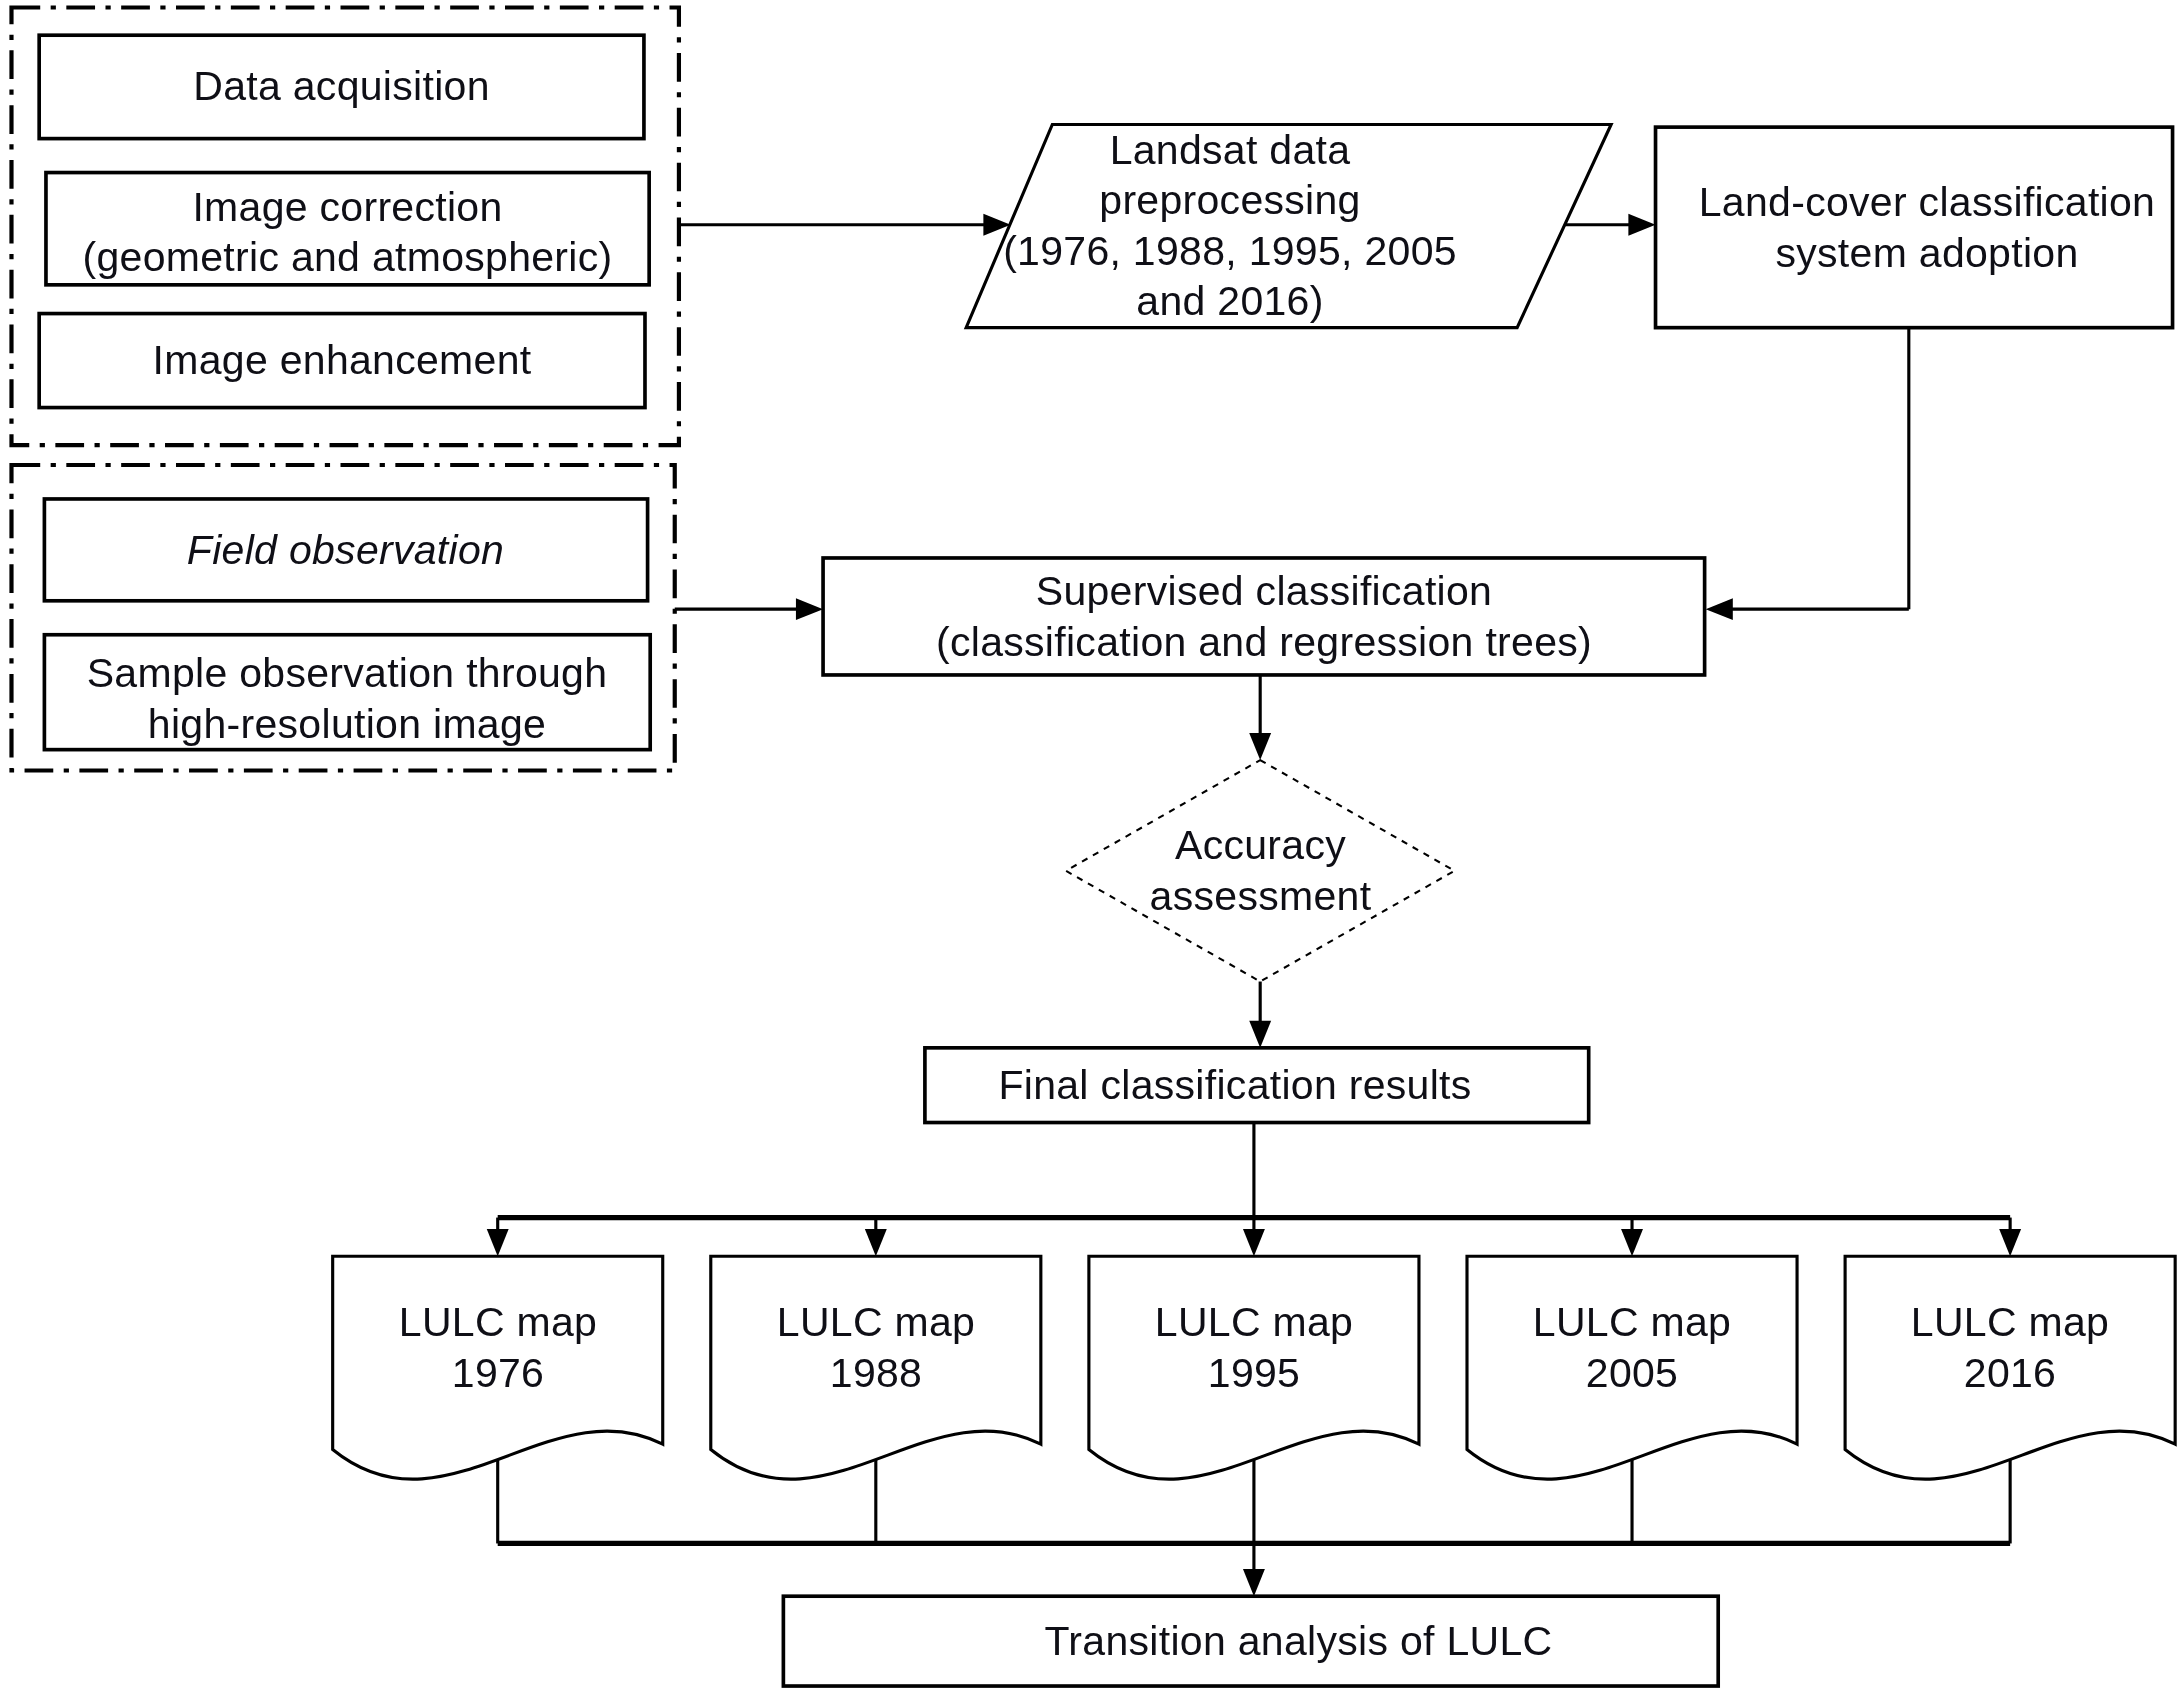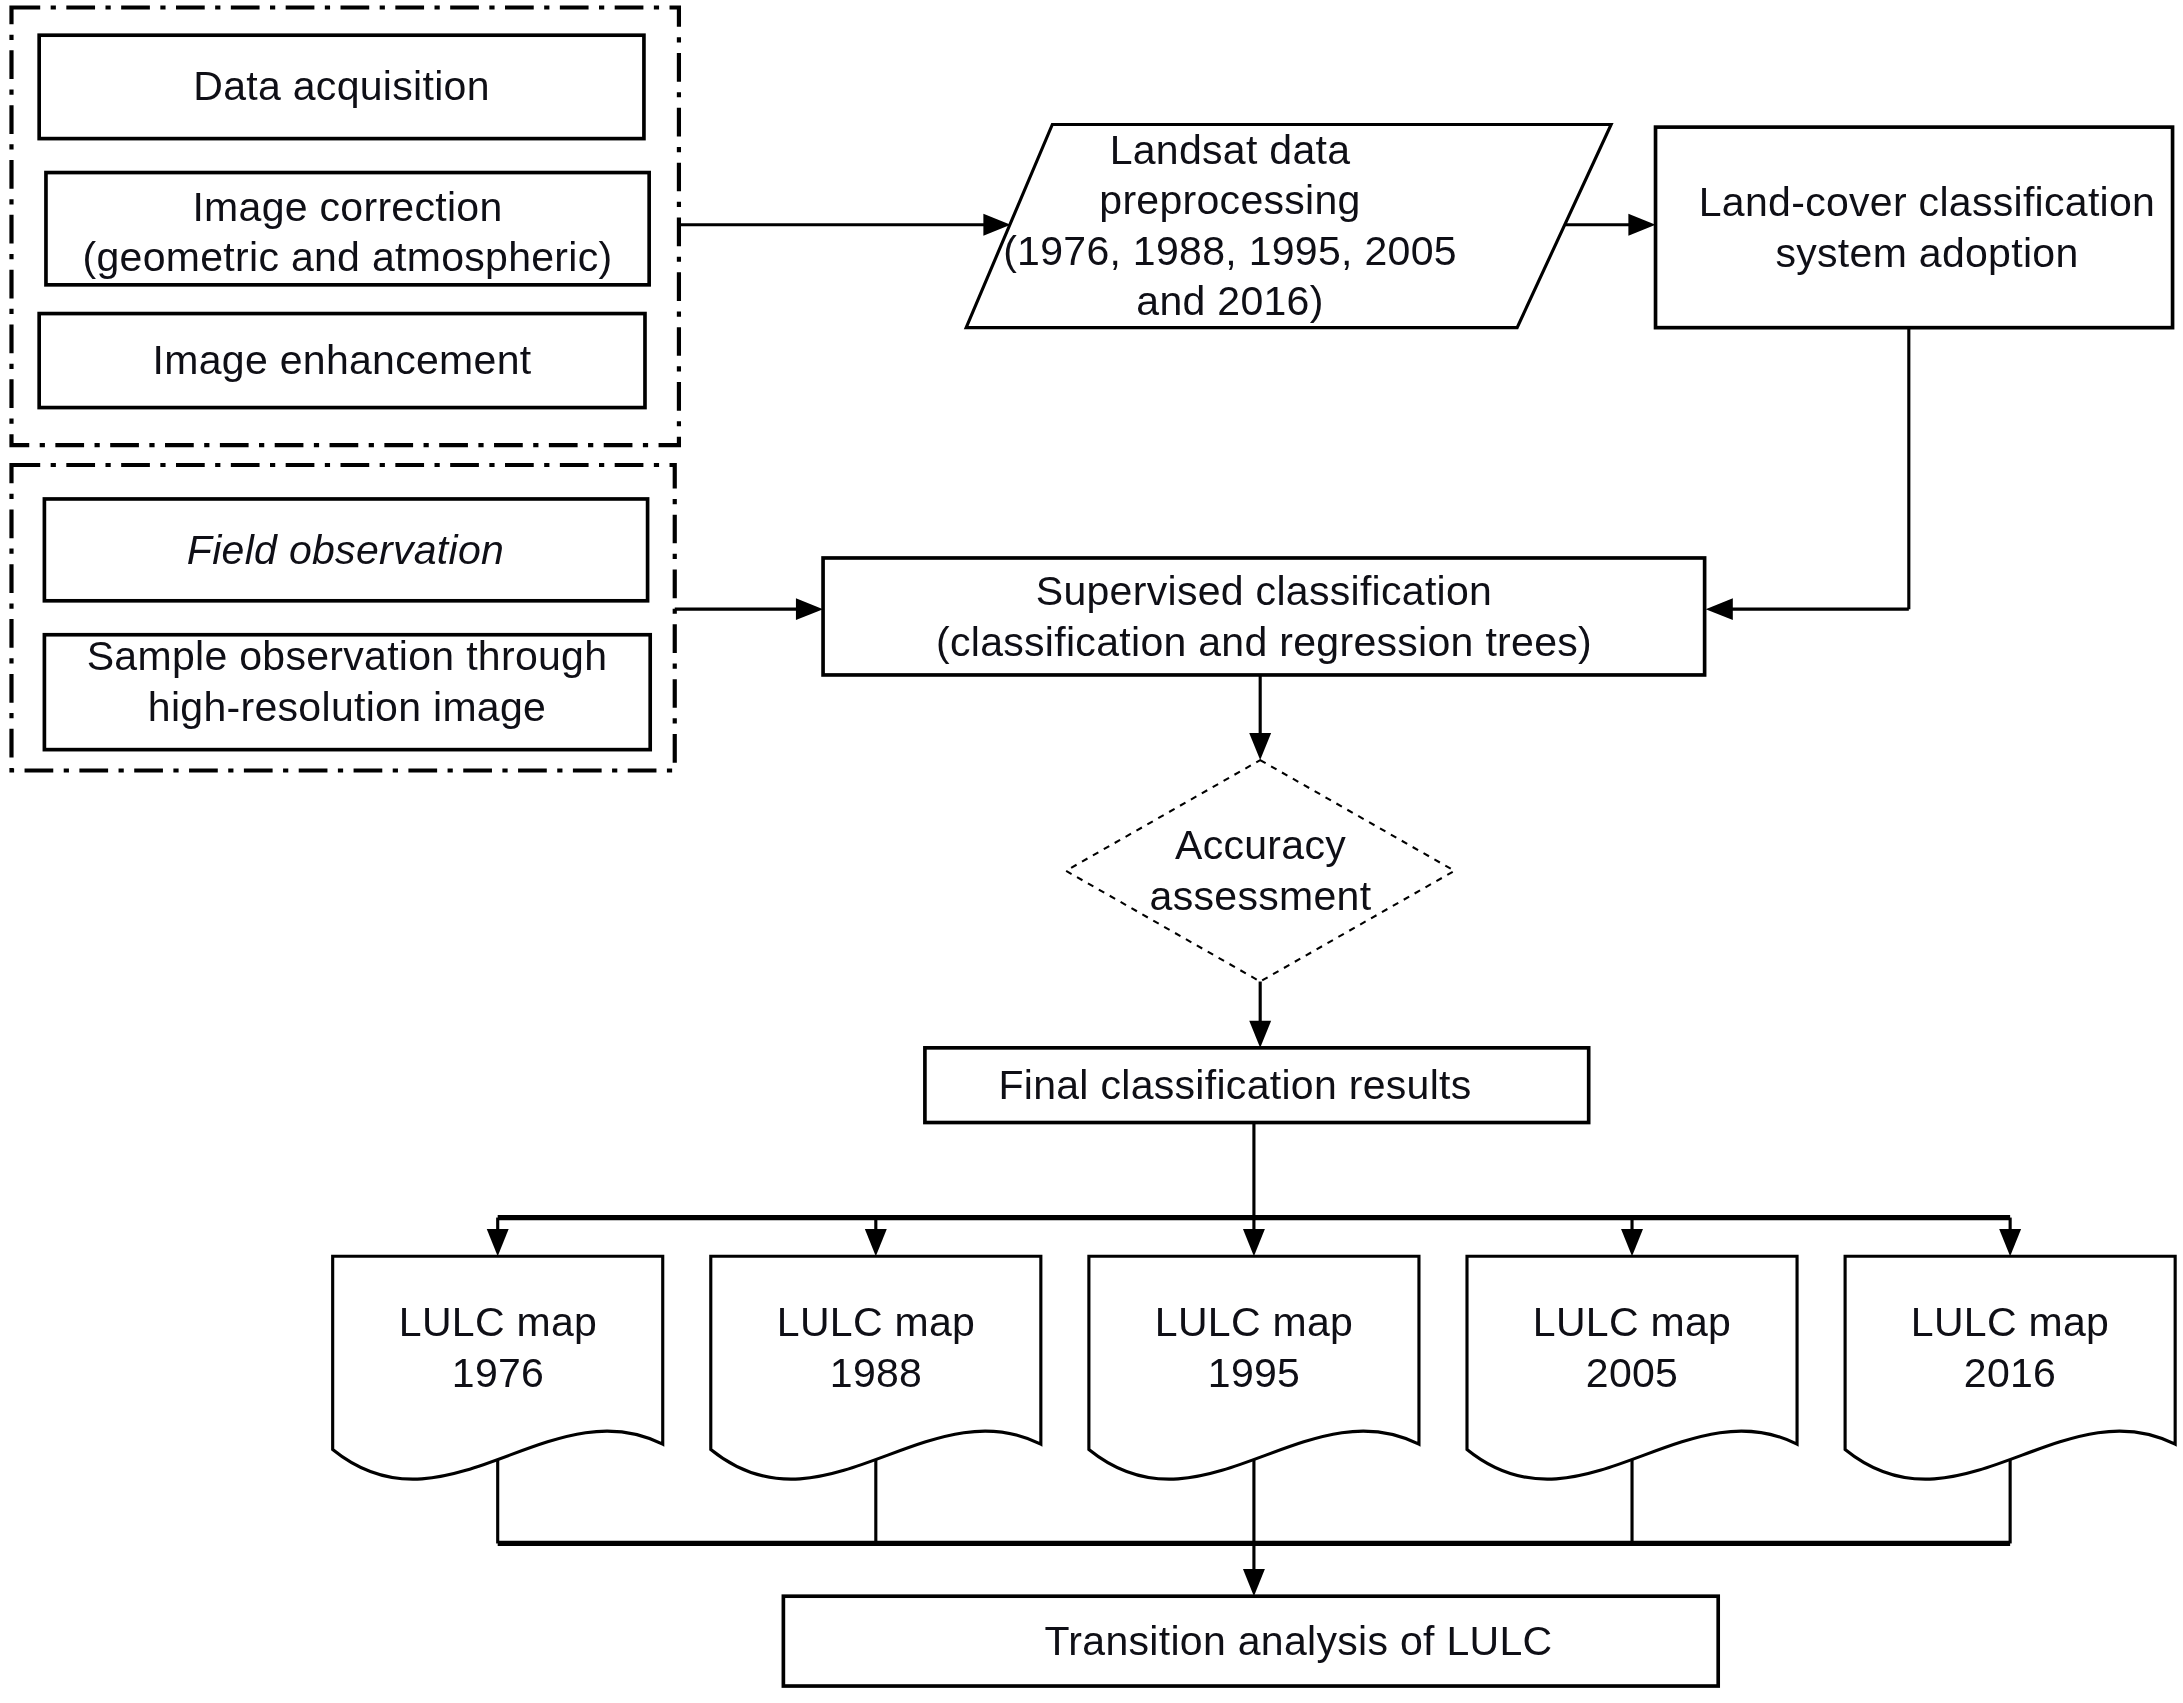--- a/index.html
+++ b/index.html
@@ -101,21 +101,21 @@
 
   <div class="label" style="left:39px; top:35px; width:605px; height:103px;">Data acquisition</div>
 
   <div class="label" style="left:46px; top:176px; width:603px; height:112px;">Image correction
 (geometric and atmospheric)</div>
 
   <div class="label" style="left:39px; top:313px; width:606px; height:94px;text-align:center;">Image enhancement</div>
 
   <div class="label" style="left:44px; top:499px; width:603px; height:102px;font-style:italic;">Field observation</div>
 
-  <div class="label" style="left:44px; top:624px; width:606px; height:115px;">Sample observation through
+  <div class="label" style="left:44px; top:641px; width:606px; height:115px;">Sample observation through
 high-resolution image</div>
 
   <div class="label" style="left:940px; top:124px; width:580px; height:203px;">Landsat data
 preprocessing
 (1976, 1988, 1995, 2005
 and 2016)</div>
 
   <div class="label" style="left:1658px; top:127px; width:512px; height:201px;margin-left:13px;">Land-cover classification
 system adoption</div>
 

